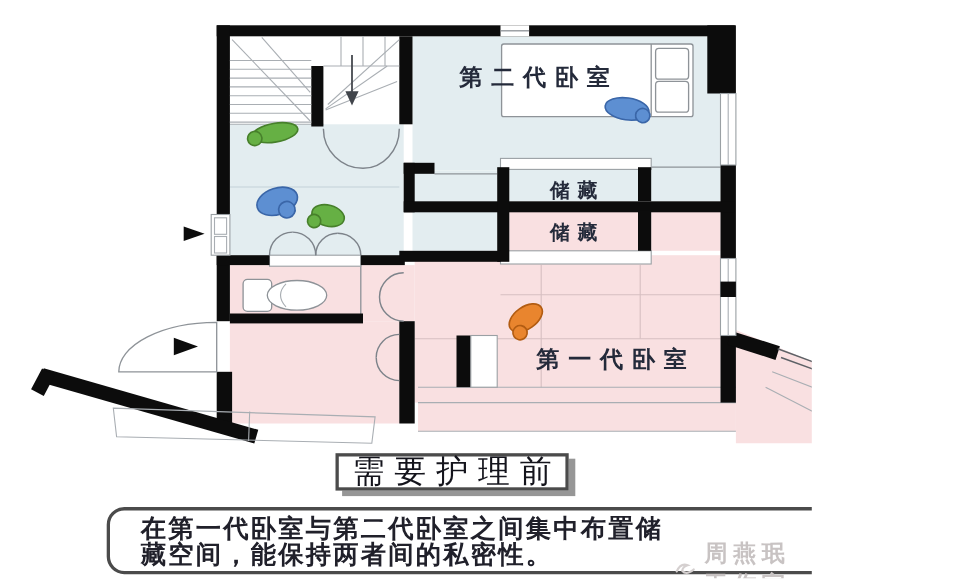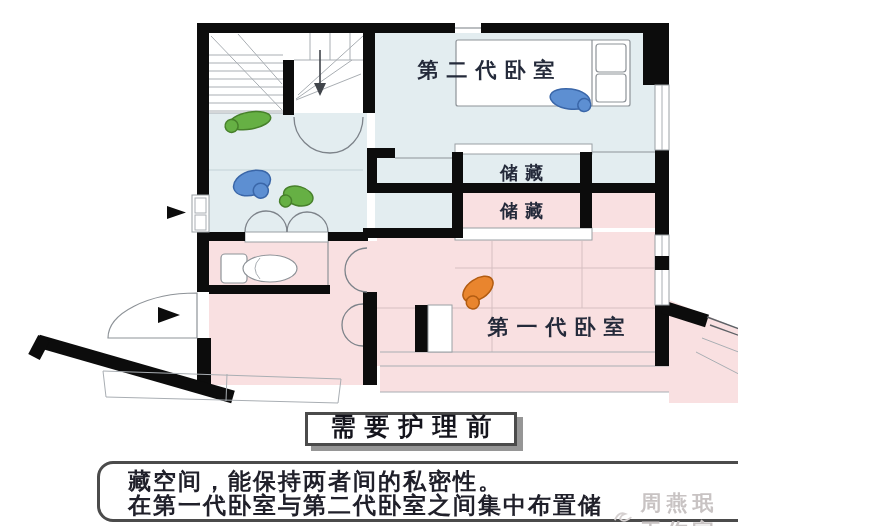--- a/index.html
+++ b/index.html
@@ -15,22 +15,22 @@
   .tat{stroke:#d6bfc1;stroke-width:1;fill:none;}
   .door{fill:none;stroke:#7d838a;stroke-width:1.3;}
   .wband{fill:#ffffff;stroke:#9aa0a4;stroke-width:1;}
   .furn{fill:#ffffff;stroke:#8e9398;stroke-width:1.2;}
   .fig{stroke-width:1.5;}
   .fig-g{stroke:#47802b;}
   .fig-b{stroke:#3a66a8;}
   .fig-o{stroke:#b25c12;}
   text.room{font-weight:bold;font-family:"DejaVu Sans","Liberation Sans",sans-serif;}
   .caption-title{position:absolute;left:305px;top:412px;width:206px;height:28px;background:#ffffff;
-    border:3px solid #4b4b4b;box-shadow:6px 5px 0 #969696;display:flex;align-items:flex-end;justify-content:center;
-    font-size:25px;font-weight:bold;color:#14141c;letter-spacing:9px;text-indent:9px;}
+    border:3px solid #4b4b4b;box-shadow:6px 5px 0 #969696;display:flex;align-items:center;justify-content:center;
+    font-size:29px;font-weight:normal;color:#14141c;letter-spacing:9px;text-indent:9px;}
   .caption-desc{position:absolute;left:97px;top:461px;width:682px;height:50px;background:#ffffff;
     border:3px solid #4b4b4b;border-radius:16px;font-size:23px;font-weight:bold;color:#20202a;
     letter-spacing:2px;line-height:24px;padding:5px 0 0 28px;box-sizing:content-box;}
   .watermark{position:absolute;left:612px;top:489px;display:flex;align-items:center;gap:6px;
     color:#c8c3c3;font-size:21px;font-weight:bold;letter-spacing:5px;z-index:5;}
 </style>
 </head>
 <body>
 
 <div class="stage">
@@ -203,22 +203,22 @@
     <text x="560" y="334" font-size="21" letter-spacing="8" text-anchor="middle" class="room" fill="#242a3a">第一代卧室</text>
   </g>
 
 </svg>
 
 <div class="caption-title">
   <span>需要护理前</span>
 </div>
 
 <div class="caption-desc">
+  <div>在第一代卧室与第二代卧室之间集中布置储</div>
   <div>藏空间，能保持两者间的私密性。</div>
-  <div>在第一代卧室与第二代卧室之间集中布置储</div>
 </div>
 
 <div class="watermark">
   <svg width="36" height="26" viewBox="0 0 36 26">
     <path d="M5 17 Q11 4 21 8 Q14 10 13 16 Q19 23 30 14" stroke="#d5d0d0" fill="none" stroke-width="3" stroke-linecap="round"></path>
   </svg>
   <span>周燕珉工作室</span>
 </div>
 
 </div>

